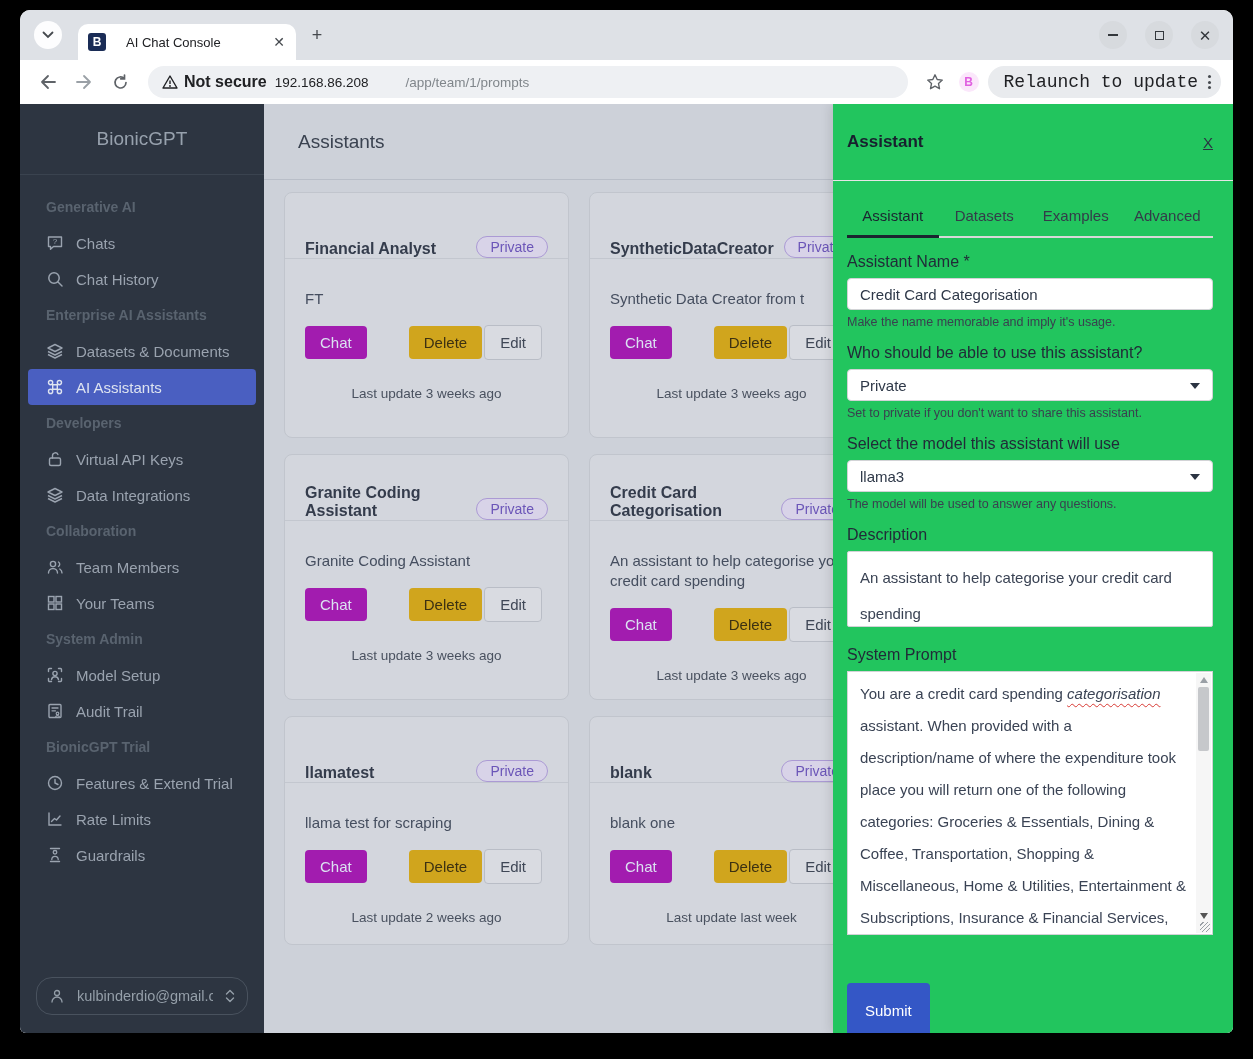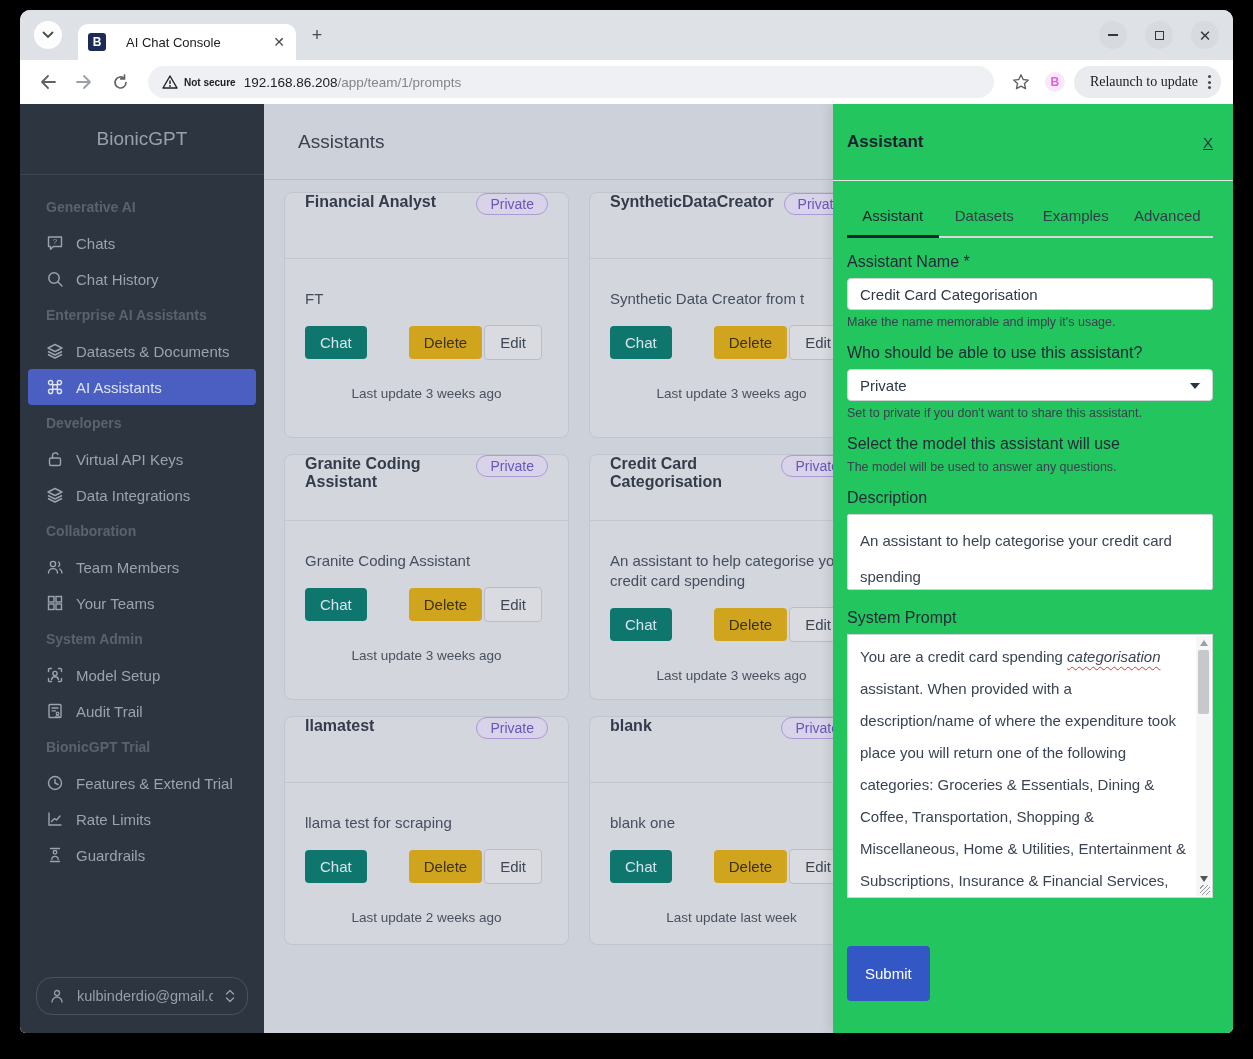--- a/index.html
+++ b/index.html
@@ -27,29 +27,29 @@
   .glyph-min { width:10px; height:2px; background:#33373c; display:block; }
   .glyph-max { width:9px; height:9px; border:1.5px solid #33373c; display:block; }
   .glyph-close { font-size:15px; line-height:1; }
 
   .toolbar { height:44px; background:#fff; display:flex; align-items:center; padding:0 12px; gap:4px; flex:none; }
   .nav-ic { width:32px; height:32px; border:none; background:transparent; border-radius:50%;
             display:flex; align-items:center; justify-content:center; color:#5f6368; }
   .nav-ic.dim { color:#9aa0a6; }
   .omnibox { flex:1; height:32px; background:#eef0f3; border-radius:16px; margin:0 8px;
              display:flex; align-items:center; padding:0 14px; gap:8px; }
-  .notsecure { display:flex; align-items:center; gap:6px; color:#202124; font-size:10px; font-weight:bold; }
+  .notsecure { display:flex; align-items:center; gap:6px; color:#202124; font-size:16px; font-weight:bold; }
   .url { font-size:13.5px; color:#202124; }
-  .url .path { color:#80868b; }
+  .url .path { color:#80868b;margin-left:37px; }
   .star-btn, .ext-btn { border:none; background:transparent; width:30px; height:30px;
              display:flex; align-items:center; justify-content:center; color:#5f6368; }
   .ext-b { width:20px; height:20px; border-radius:50%; background:#fbe7fb; color:#e060e0;
            font-weight:bold; font-size:12px; display:flex; align-items:center; justify-content:center; }
   .relaunch { height:32px; background:#e9ebee; border:none; border-radius:16px; padding:0 10px 0 16px;
-           font-size:14px; color:#202124; display:flex; align-items:center; gap:10px; font-family:Liberation Serif, serif; }
+           font-size:18px; color:#202124; display:flex; align-items:center; gap:10px; font-family:Liberation Mono, monospace; }
   .kebab { display:flex; flex-direction:column; gap:2.5px; }
   .kebab i { width:3px; height:3px; border-radius:50%; background:#45494e; }
 
   
   .app { flex:1; display:flex; position:relative; overflow:hidden; background:#cdd1d9; }
 
   
   .sidebar { width:244px; flex:none; background:#2d3541; display:flex; flex-direction:column; color:#9aa3af; }
   .brand { height:71px; display:flex; align-items:center; justify-content:center;
            font-size:19px; color:#97a1ad; border-bottom:1px solid #3a434f; flex:none; }
@@ -64,31 +64,31 @@
            display:flex; align-items:center; gap:12px; padding:0 12px; font-size:14.5px; color:#959fa9; }
   .user-box .email { flex:1; white-space:nowrap; overflow:hidden; }
 
   
   .main { flex:1; display:flex; flex-direction:column; min-width:0; }
   .main-header { height:76px; border-bottom:1px solid #b9bec8; display:flex; align-items:center;
            padding:0 34px; font-size:19px; color:#3a4250; flex:none; }
   .cards { padding:12px 20px; display:grid; grid-template-columns:285px 285px; gap:16px 20px; align-content:start; }
   .card { background:#d3d6dd; border:1px solid #c1c5cd; border-radius:8px; display:flex; flex-direction:column; overflow:hidden; }
   .card.h1 { height:246px; } .card.h2 { height:246px; } .card.h3 { height:229px; }
-  .card-head { min-height:66px; display:flex; align-items:flex-start; justify-content:space-between;
+  .card-head { min-height:66px; display:flex; align-items:flex-end; justify-content:space-between;
            padding:0 20px; border-bottom:1px solid #c3c7cf; flex:none;gap:10px; }
   .card-title { font-size:16px; font-weight:bold; color:#343c4c; }
   .badge { font-size:14px; color:#6b55b8; background:#d8d3e8; border:1px solid #ab9ad4;
            border-radius:13px; padding:2px 13px; white-space:nowrap; }
   .card-body { flex:1; padding:30px 20px 14px; display:flex; flex-direction:column; }
   .card-desc { font-size:15px; color:#454e5f; line-height:20px; margin-bottom:16px; }
   .card-desc.one-line { white-space:nowrap; }
   .card-actions { display:flex; align-items:center; }
   .btn { font-family:"Liberation Sans",sans-serif; font-size:15px; border-radius:4px; padding:8px 15px; border:none; }
-  .btn-chat { background:#0f766e; color:#dbe1f1; }
+  .btn-chat { background:#a21caf; color:#dbe1f1; }
   .btn-delete { background:#d0a51d; color:#3c3112; margin-left:auto; }
   .btn-edit { background:#d9dbe1; color:#3f4756; border:1px solid #b9bdc6; margin-left:2px; margin-right:6px; }
   .card-update { margin-top:26px; text-align:center; font-size:13.5px; color:#49515f; }
 
   
   .drawer { position:absolute; top:0; right:0; bottom:0; width:400px; background:#22c55e; z-index:10;
             box-shadow:-3px 0 10px rgba(0,0,0,0.10); display:flex; flex-direction:column; }
   .drawer-header { height:77px; flex:none; border-bottom:1px solid #e6e6e6; display:flex; align-items:center;
             justify-content:space-between; padding:0 20px 0 14px; }
   .drawer-title { font-size:17px; font-weight:bold; color:#18202e; }
@@ -458,20 +458,24 @@
           <div class="f-help">Make the name memorable and imply it's usage.</div>
 
           <div class="f-label">Who should be able to use this assistant?</div>
           <div class="f-select">
             <span>Private</span>
             <span class="caret"></span>
           </div>
           <div class="f-help">Set to private if you don't want to share this assistant.</div>
 
           <div class="f-label">Select the model this assistant will use</div>
+          <div class="f-select">
+            <span>llama3</span>
+            <span class="caret"></span>
+          </div>
           <div class="f-help">The model will be used to answer any questions.</div>
 
           <div class="f-label">Description</div>
           <textarea class="f-textarea" style="">An assistant to help categorise your credit card spending</textarea>
 
           <div class="f-label">System Prompt</div>
           <div class="prompt-box">
             <div class="prompt-text"><span>You are a credit card spending </span><span class="misspelled">categorisation</span><span> assistant. When provided with a description/name of where the expenditure took place you will return one of the following categories: Groceries &amp; Essentials, Dining &amp; Coffee, Transportation, Shopping &amp; Miscellaneous, Home &amp; Utilities, Entertainment &amp; Subscriptions, Insurance &amp; Financial Services, Travel &amp; Accommodations,</span></div>
             <div class="scrollbar">
               <span class="sb-arrow sb-up"></span>

